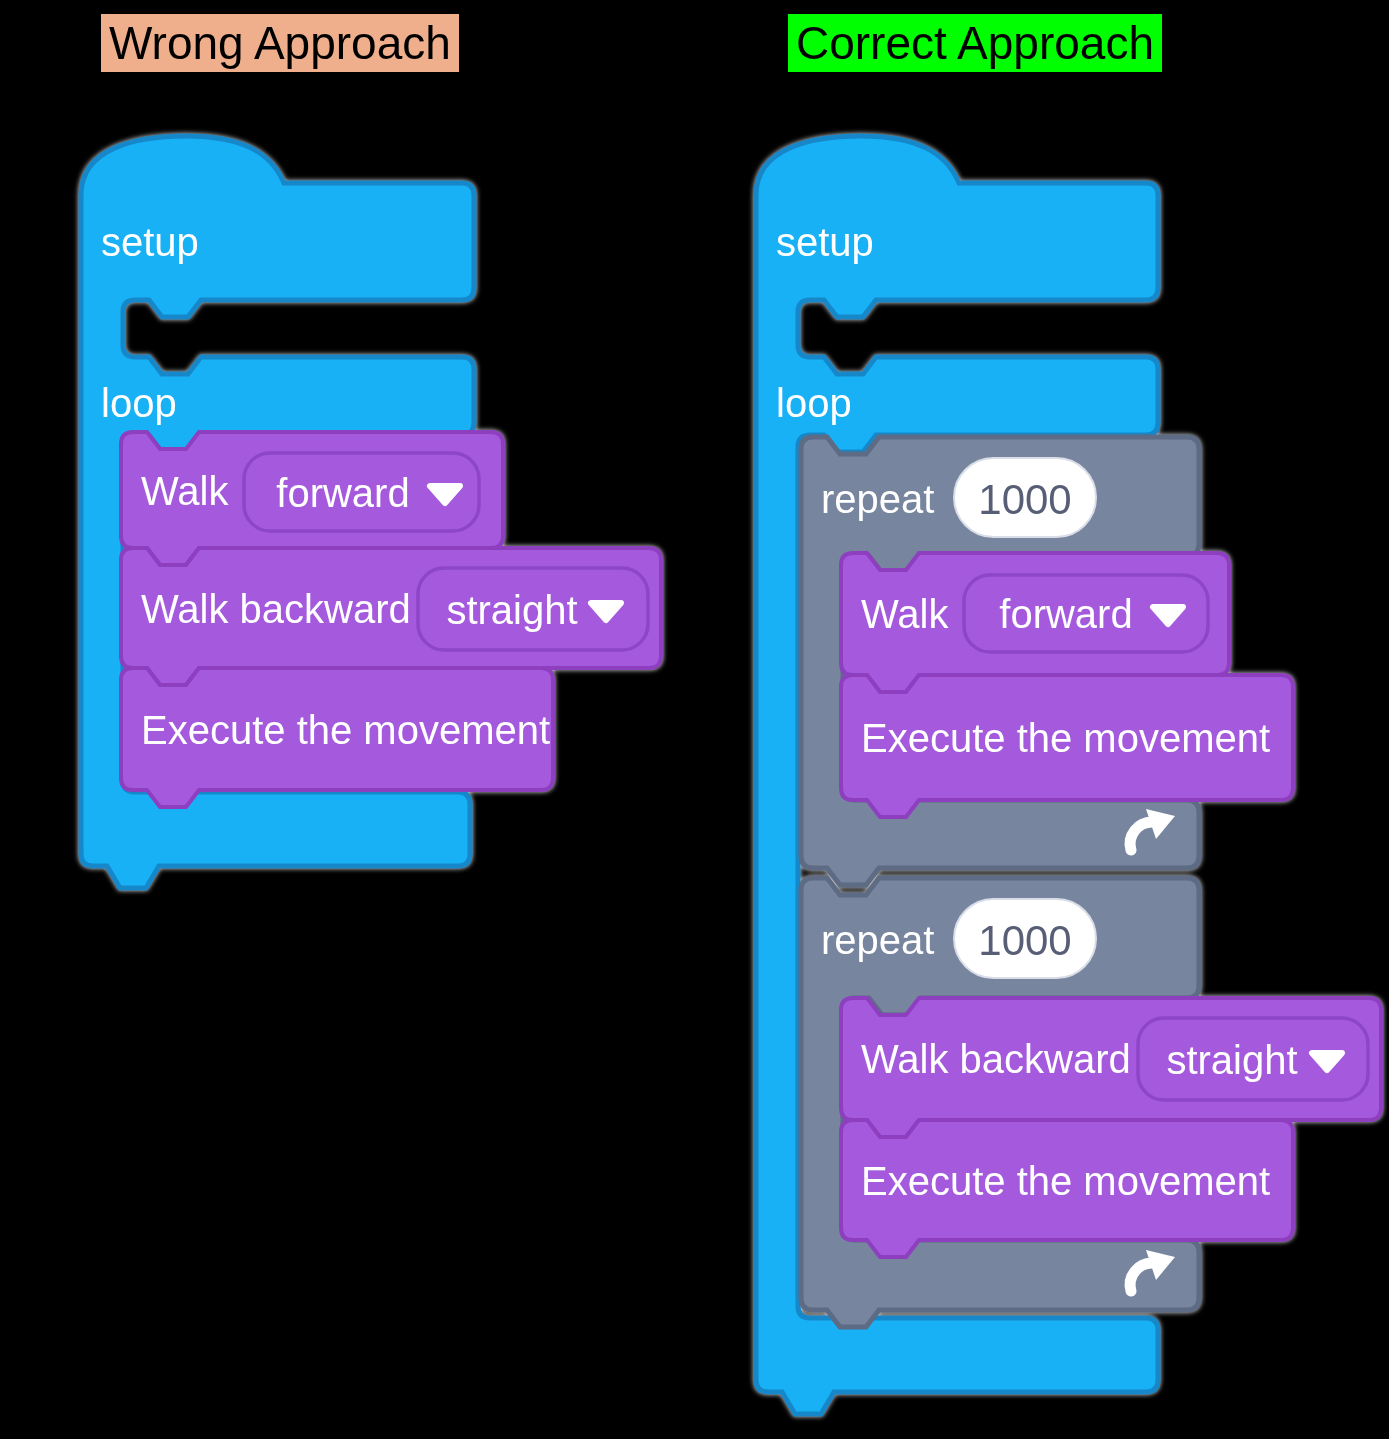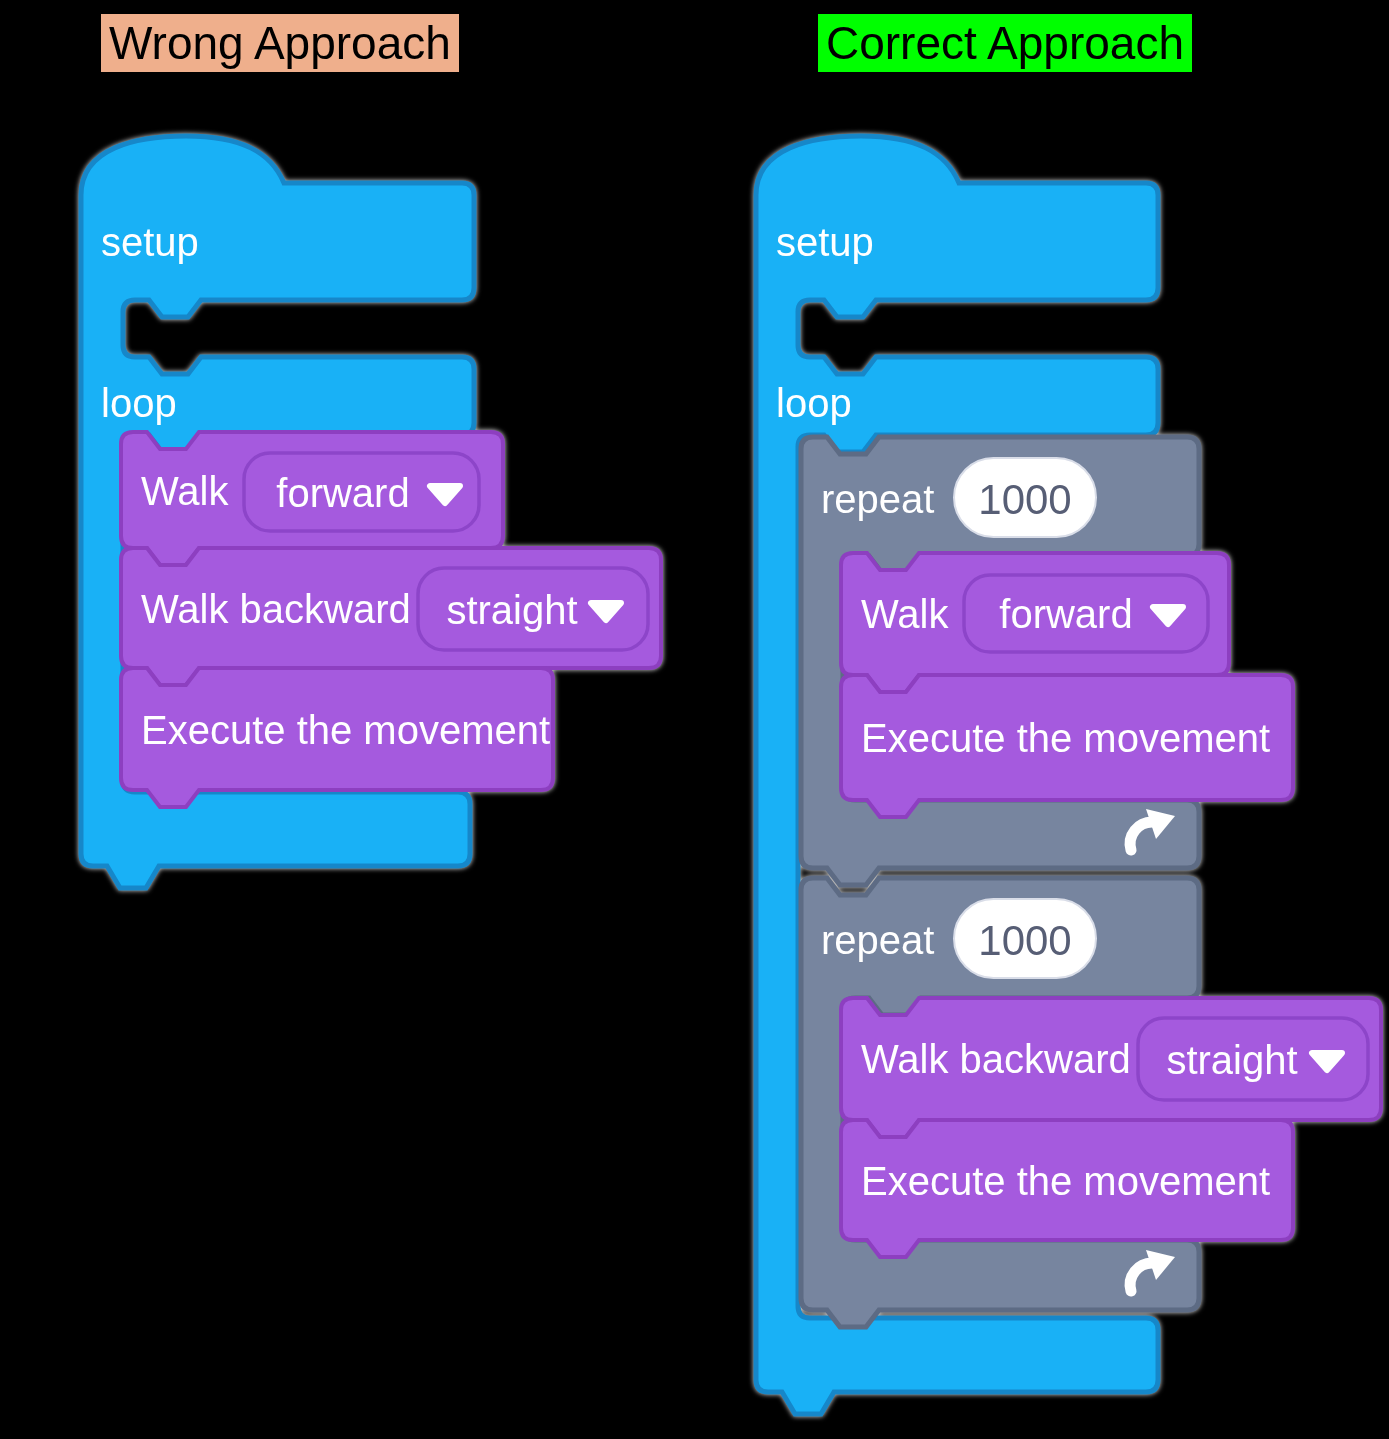--- a/index.html
+++ b/index.html
@@ -6,21 +6,21 @@
   #stage{
     position:relative;width:1389px;height:1439px;background:#000;overflow:hidden;
     font-family:"Liberation Sans",sans-serif;
     margin-left:46px;
   }
   .title{
     position:absolute;top:14px;color:#000;font-size:46px;line-height:58px;
     padding:0 8px;white-space:nowrap;
   }
   #title-wrong{left:55px;background:var(--wrong_bg,#efaf8c);}
-  #title-correct{left:772px;background:var(--correct_bg,#00ff00);padding-left:8px;}
+  #title-correct{left:742px;background:var(--correct_bg,#00ff00);padding-left:8px;}
   svg{position:absolute;left:0;top:0;}
   .col{filter:drop-shadow(0 0 2.5px rgba(255,255,255,0.85));}
   .blue-block{fill:var(--blue,#19b1f6);stroke:var(--blue_border,#1687c9);stroke-width:5;}
   .purple-block{fill:var(--purple,#a55ade);stroke:var(--purple_border,#8d3fc0);stroke-width:4;}
   .gray-block{fill:var(--gray,#77859f);stroke:var(--gray_border,#5d6b84);stroke-width:5;}
   .pill{fill:var(--purple,#a55ade);stroke:var(--purple_dark,#8d45c9);stroke-width:3.5;}
   .oval{fill:#ffffff;stroke:#d9dde8;stroke-width:2;}
   .blk-text{fill:#ffffff;font-size:40px;font-family:"Liberation Sans",sans-serif;}
   .num-text{fill:var(--number_text,#575e75);font-size:42px;font-family:"Liberation Sans",sans-serif;}
   .chev{fill:#ffffff;stroke:#ffffff;stroke-width:6;stroke-linejoin:round;}

